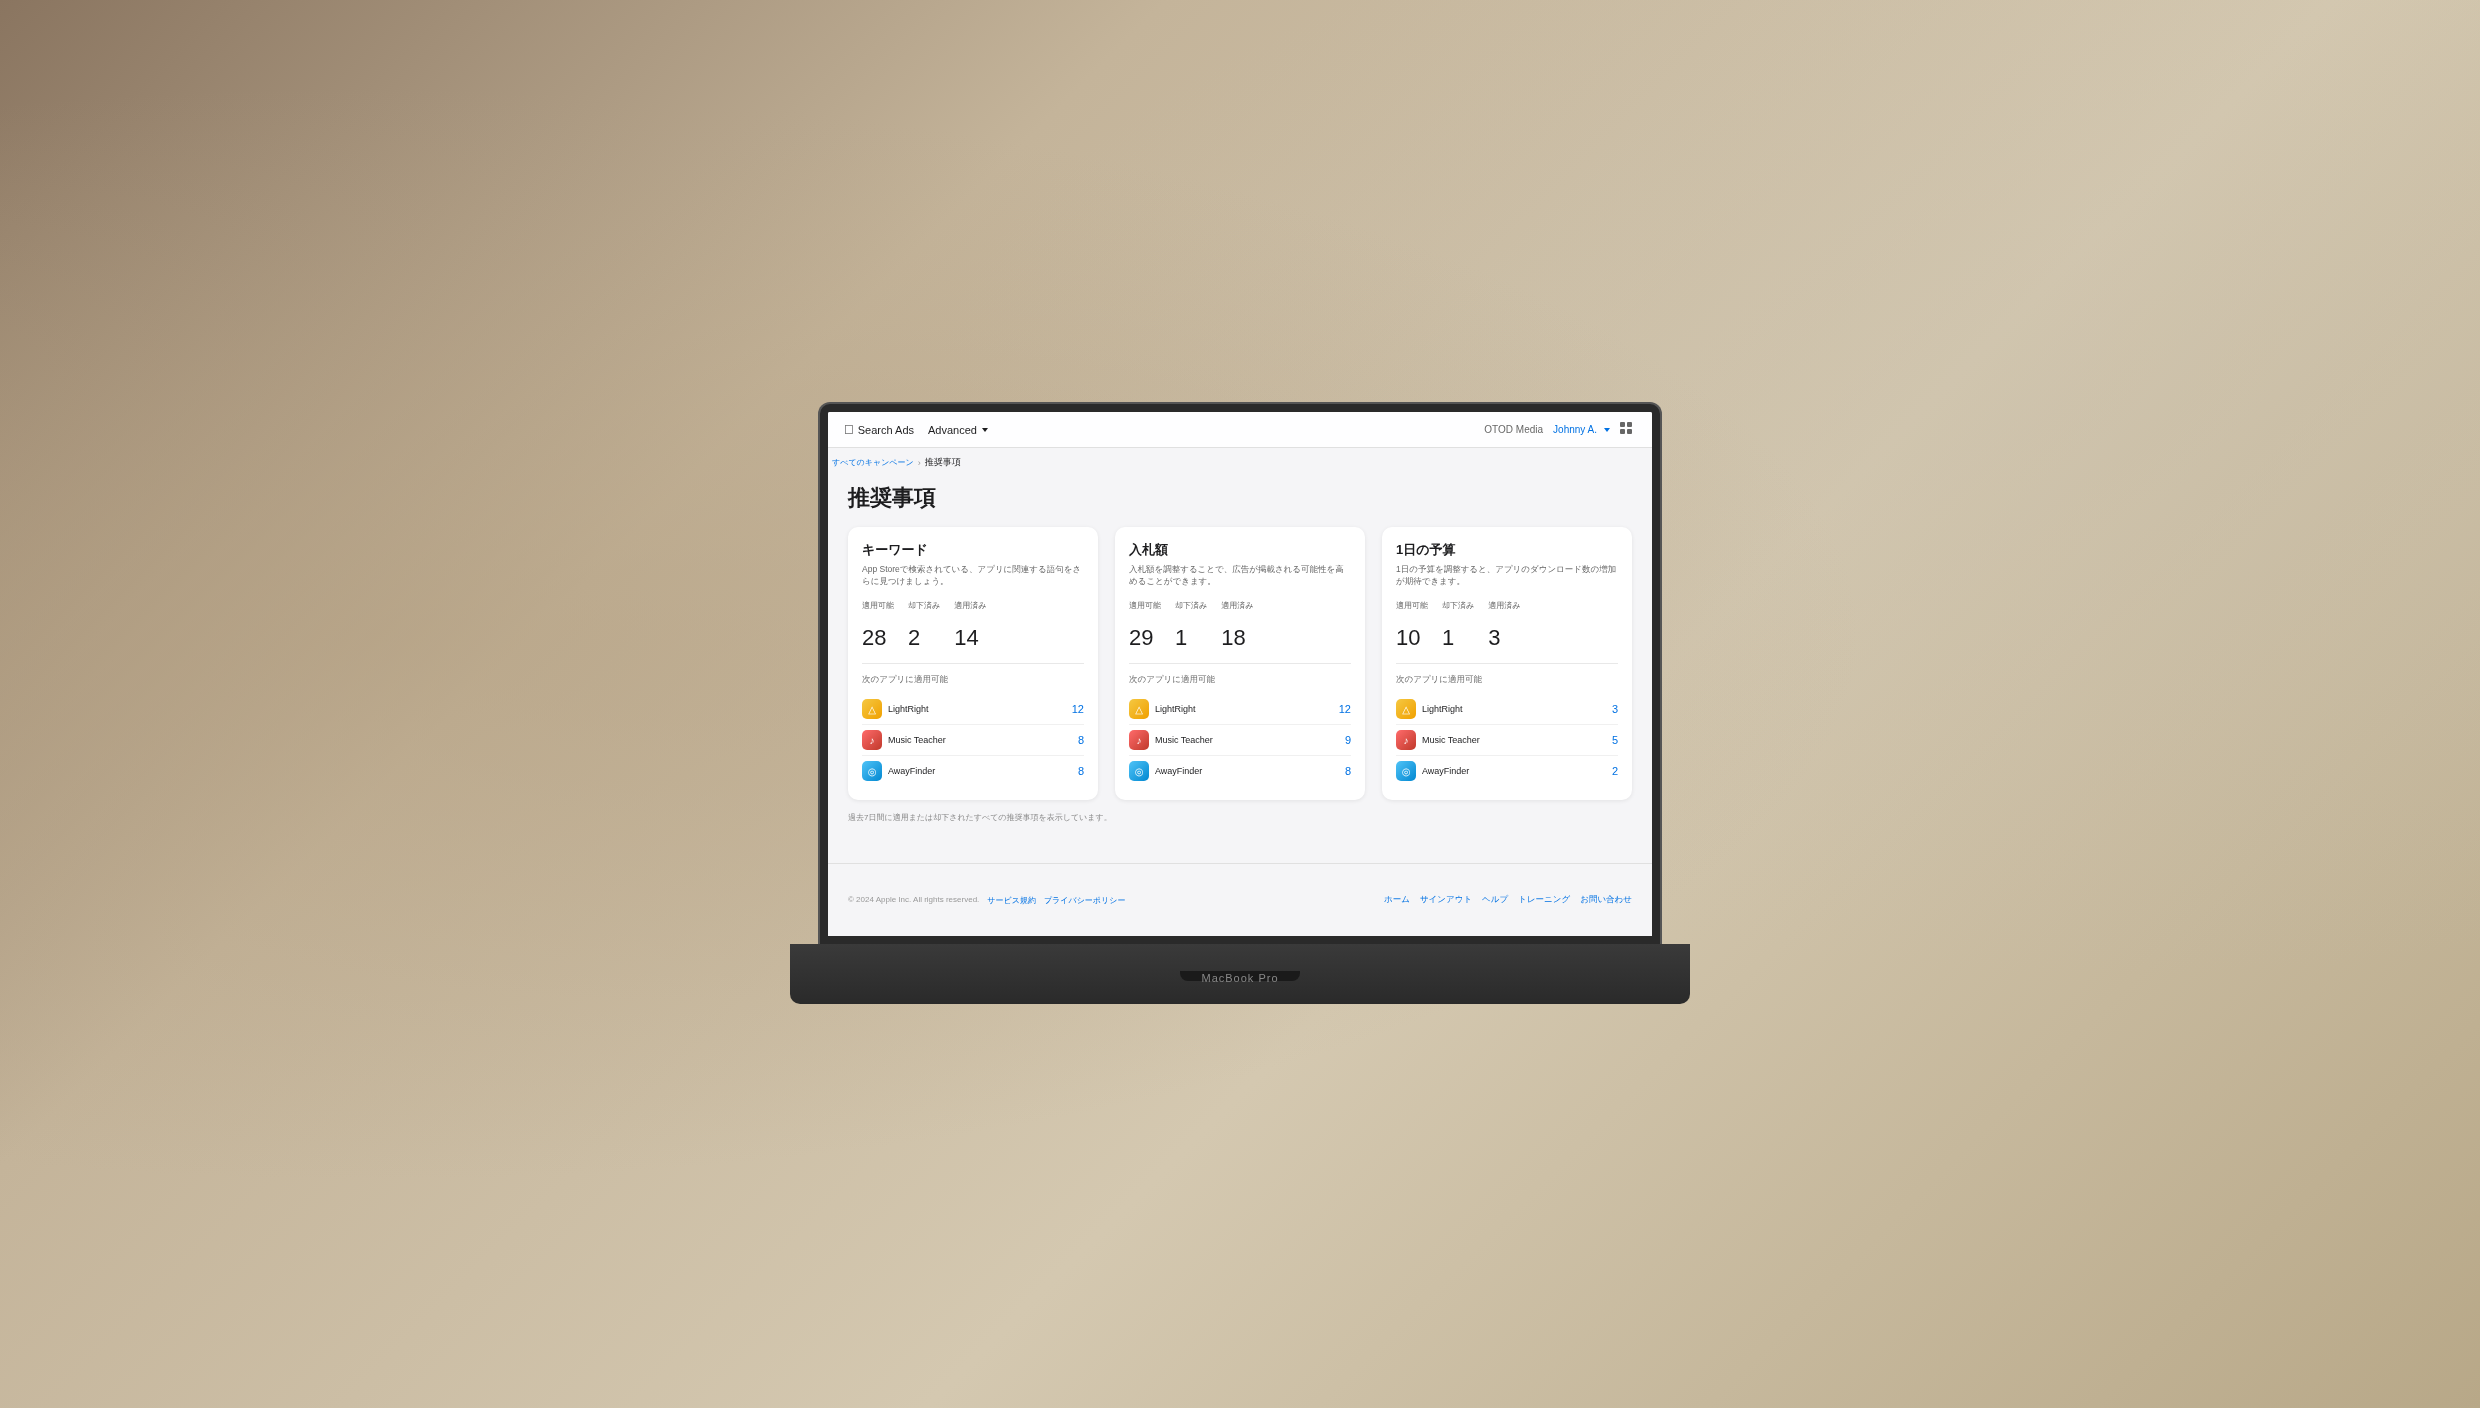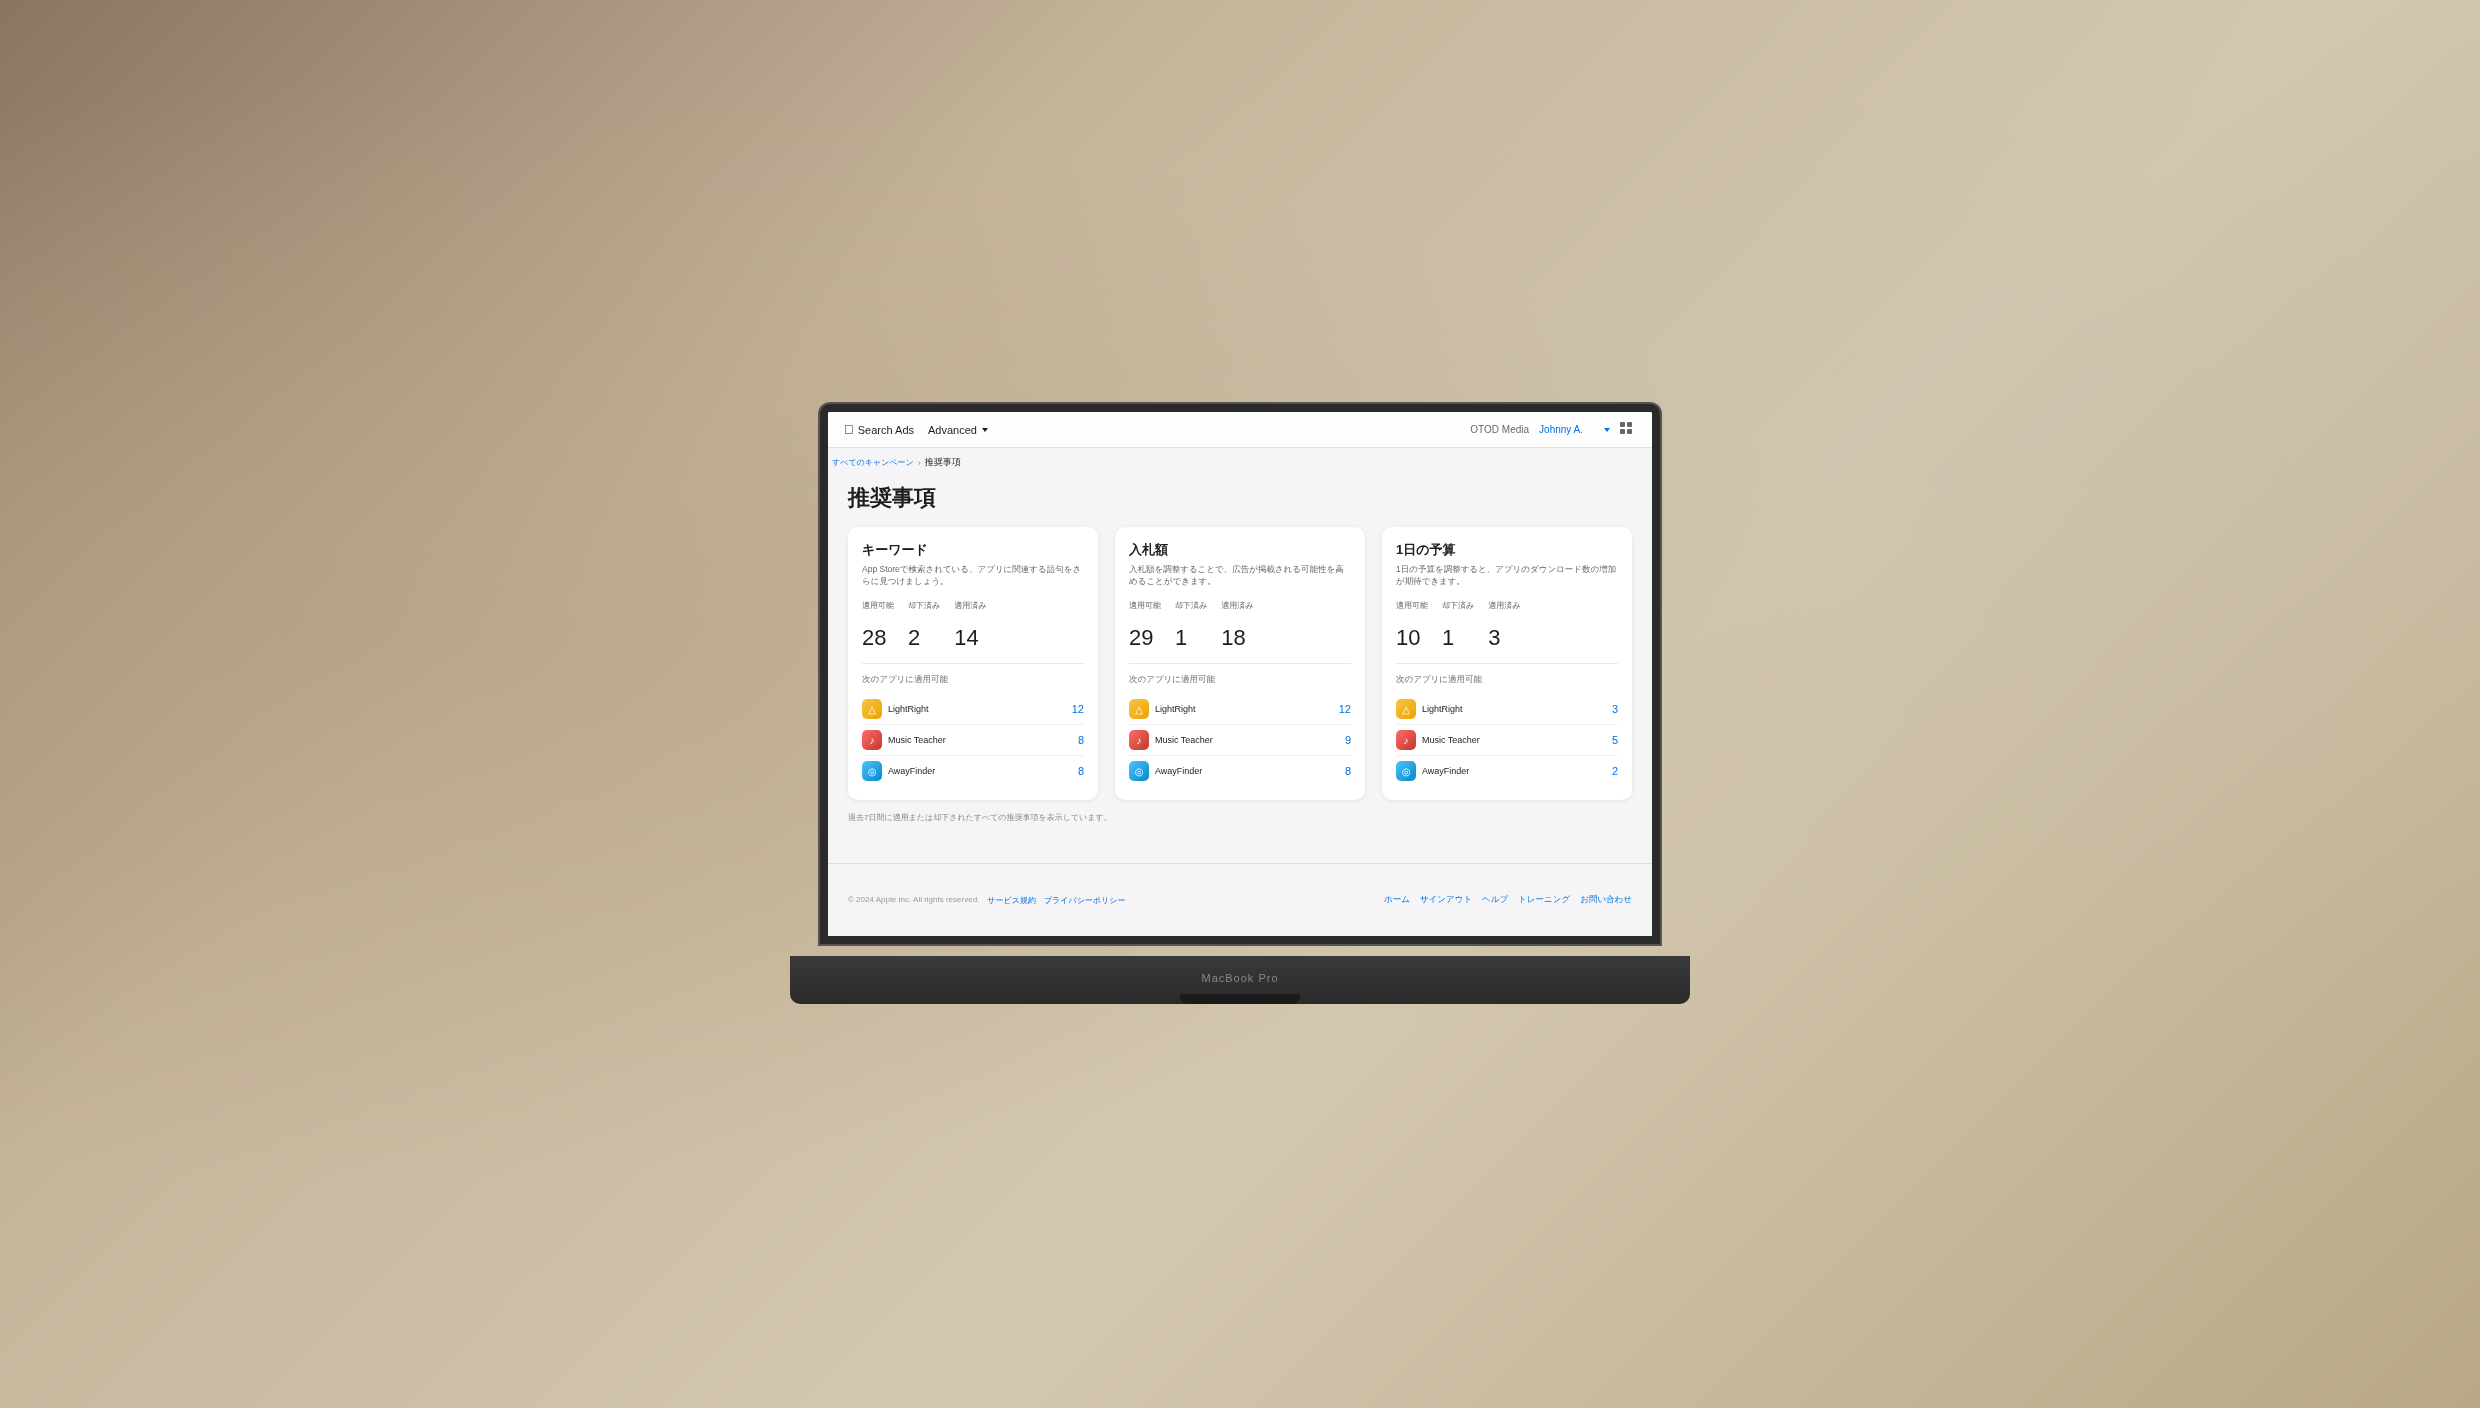--- a/index.html
+++ b/index.html
@@ -88,21 +88,21 @@
       display: flex;
       align-items: center;
       gap: 10px;
       font-size: 10px;
       color: #666;
     }
 
     .nav-user {
       display: flex;
       align-items: center;
-      gap: 19px;
+      gap: 5px;
       color: #0071e3;
       cursor: pointer;
       font-size: 10px;
     }
 
     .nav-grid-icon {
       width: 16px;
       height: 16px;
       display: flex;
       flex-direction: column;
@@ -310,25 +310,25 @@
       text-decoration: none;
       font-size: 8.5px;
     }
 
     
     .laptop-bottom {
       position: absolute;
       bottom: 0;
       left: 0;
       right: 0;
-      height: 48px;
+      height: 60px;
       background: linear-gradient(180deg, #3a3a3a 0%, #2a2a2a 100%);
       border-radius: 0 0 10px 10px;
       display: flex;
-      align-items: flex-end;
+      align-items: center;
       justify-content: center;
       padding-top: 4px;
     }
 
     .laptop-notch {
       width: 120px;
       height: 10px;
       background: #1a1a1a;
       border-radius: 0 0 8px 8px;
     }

